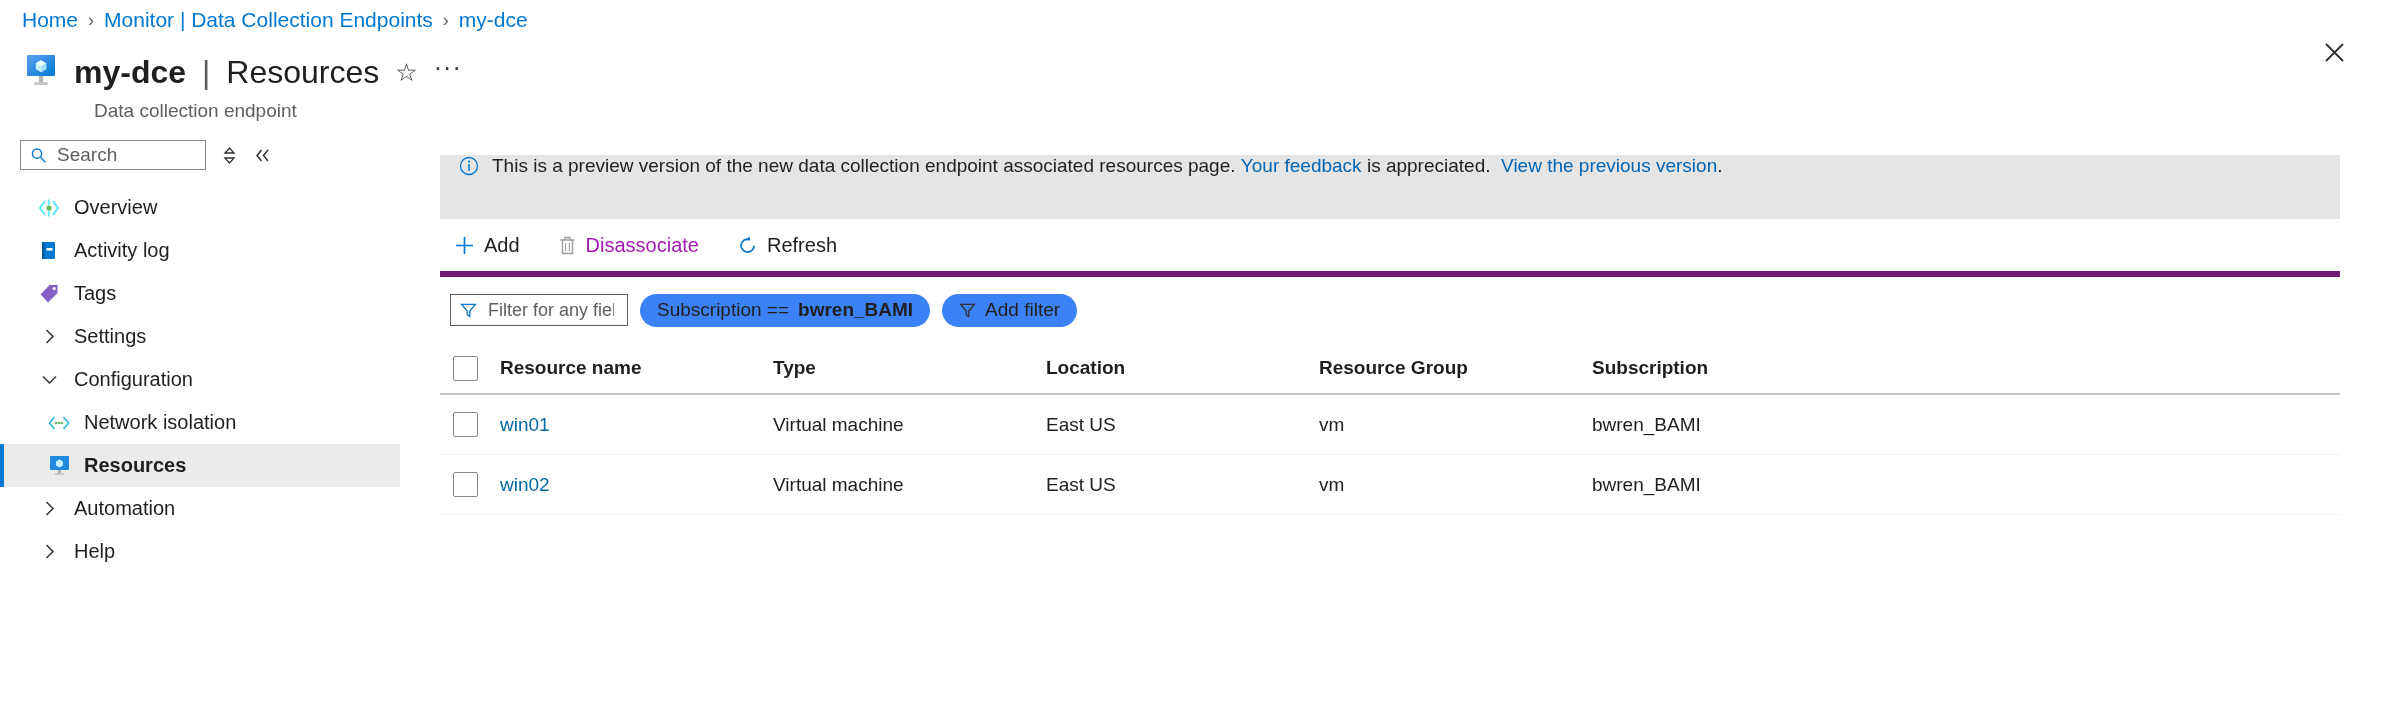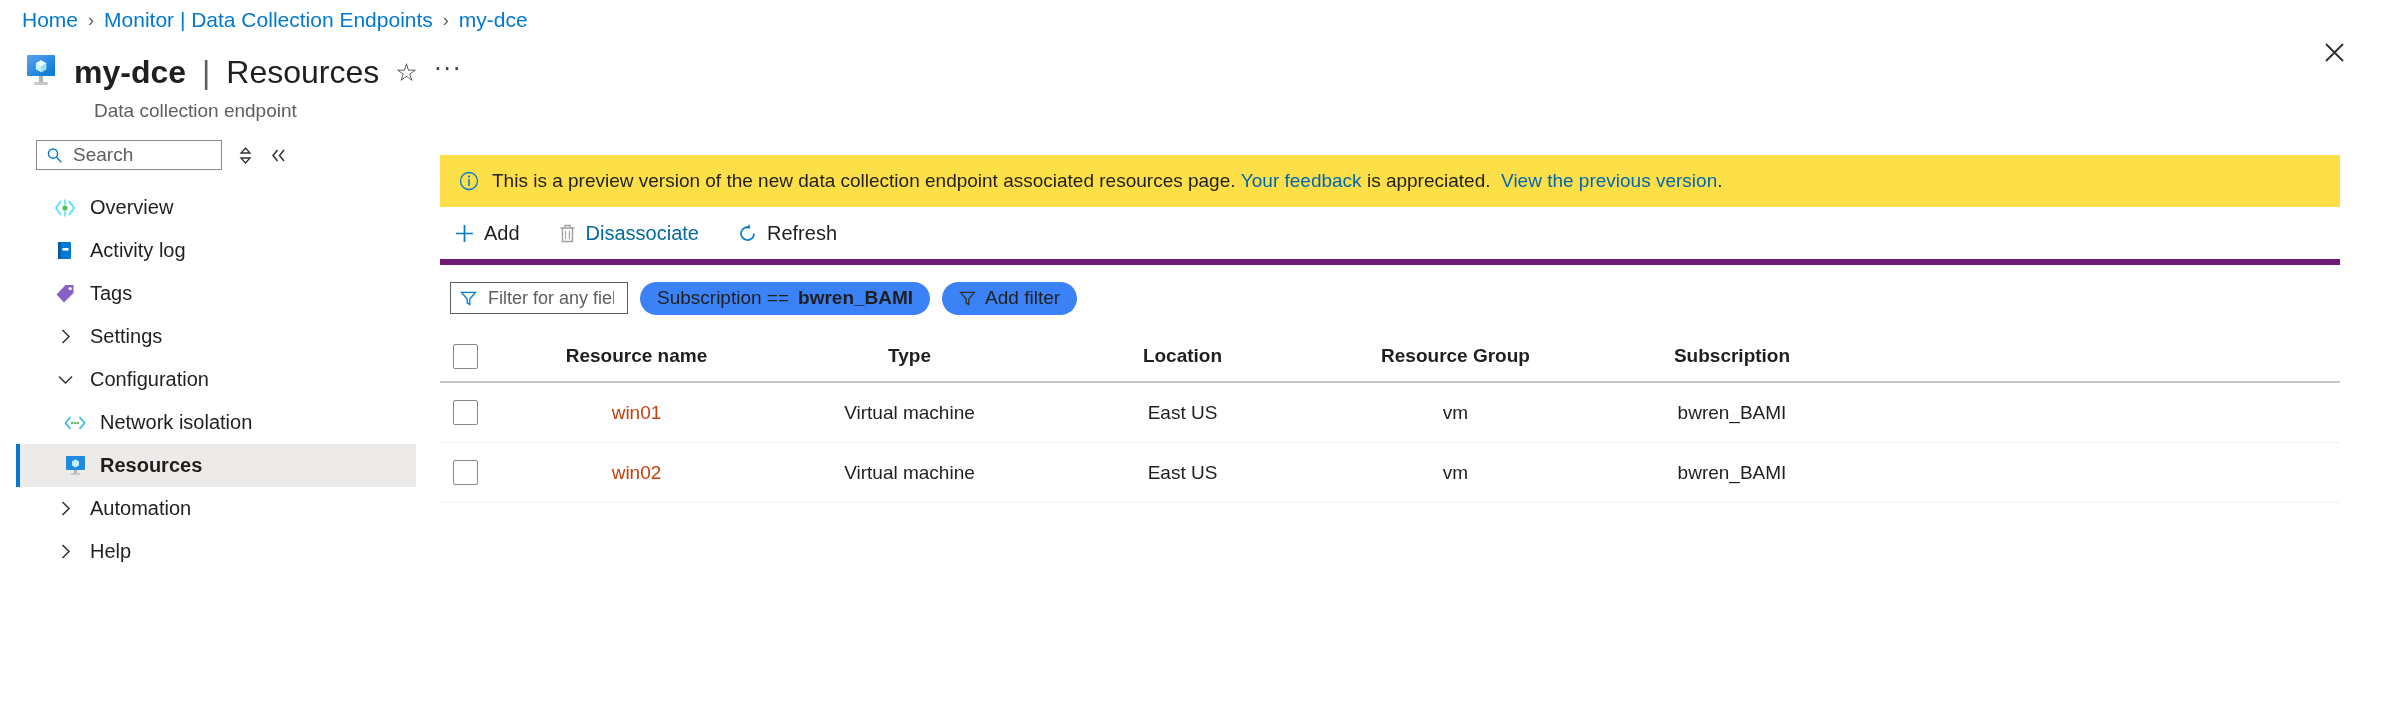--- a/index.html
+++ b/index.html
@@ -44,21 +44,21 @@
   .ellipsis-btn { font-size: 25px; letter-spacing: 1px; padding-bottom: 10px; }
   .subtitle { font-size: 19px; color: #605e5c; margin-top: 4px; margin-left: 20px; }
 
   .close-btn {
     position: absolute; right: 36px; top: 36px;
     width: 32px; height: 32px; cursor: pointer;
     display: flex; align-items: center; justify-content: center;
   }
 
   
-  .sidebar { position: absolute; left: 16px; top: 140px; width: 400px; }
+  .sidebar { position: absolute; left: 0; top: 140px; width: 400px; }
   .search-row {
     display: flex; align-items: center; gap: 16px;
     padding-left: 20px; margin-bottom: 16px;
   }
   .search-box {
     position: relative; width: 186px; height: 30px;
     border: 1px solid #8a8886; background: #fff;
     display: flex; align-items: center;
   }
   .search-box .mag { margin: 0 8px 0 9px; flex: none; }
@@ -84,37 +84,37 @@
   .nav-item.selected::before {
     content: ""; position: absolute; left: 0; top: 0;
     width: 4px; height: 100%; background: #0078d4;
   }
   .chev { width: 26px; margin-right: 12px; display: flex; justify-content: center; flex: none; }
 
   
   .main { position: absolute; left: 440px; top: 155px; width: 1900px; }
 
   .banner {
-    background: #fde047; height: 52px; width: 1900px;
-    display: flex; align-items: center; padding-left: 18px;
+    background: #e5e5e5; height: 64px; width: 1900px;
+    display: flex; padding-left: 18px;
     font-size: 19px; color: #201f1e;
   }
   .banner .info-ico { margin-right: 12px; flex: none; }
   .banner a { color: #0065b3; cursor: pointer; }
 
   .cmdbar {
     display: flex; align-items: center; gap: 26px;
     height: 58px; padding-left: 8px;
     border-bottom: 6px solid #701a75; width: 1900px;
   }
   .cmd {
     display: flex; align-items: center; gap: 9px;
     font-size: 20px; color: #201f1e; cursor: pointer; padding: 4px 6px;
   }
-  .cmd.disabled { color: #0369a1; cursor: default; }
+  .cmd.disabled { color: #a21caf; cursor: default; }
 
   .filterbar {
     display: flex; align-items: center; gap: 12px;
     height: 66px; padding-left: 10px;
   }
   .filter-input {
     width: 178px; height: 32px; border: 1px solid #605e5c;
     background: #fff; display: flex; align-items: center; padding-left: 9px;
   }
   .filter-input input {
@@ -131,32 +131,32 @@
   }
   .pill b { font-weight: 700; }
 
   
   .table { width: 1900px; }
   .tr {
     display: flex; align-items: center; height: 60px;
     border-bottom: 1px solid #f3f2f1;
   }
   .tr.head { height: 52px; border-bottom: 2px solid #c8c6c4; font-weight: 700; font-size: 19px; }
-  .tr .cell { font-size: 19px; color: #201f1e; text-align: center; }
+  .tr .cell { font-size: 19px; color: #201f1e; }
   .c-check { width: 60px; padding-left: 13px; flex: none; }
   .c-name { width: 273px; flex: none; }
   .c-type { width: 273px; flex: none; }
   .c-loc  { width: 273px; flex: none; }
   .c-rg   { width: 273px; flex: none; }
   .c-sub  { width: 280px; flex: none; }
   .cbox {
     width: 25px; height: 25px; border: 1px solid #8a8886;
     background: #fff; border-radius: 2px; cursor: pointer;
   }
-  .link { color: #c2410c; cursor: pointer; }
+  .link { color: #0369a1; cursor: pointer; }
 </style>
 </head>
 <body>
 
 <div class="page">
 
   <div class="breadcrumb">
     <span class="crumb-link">Home</span>
     <span class="crumb-sep">›</span>
     <span class="crumb-link">Monitor | Data Collection Endpoints</span>

